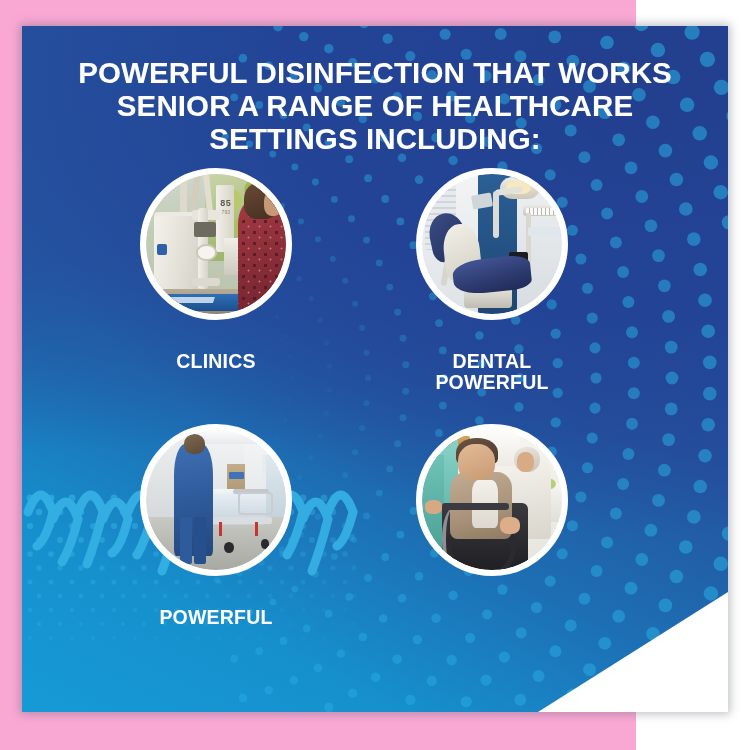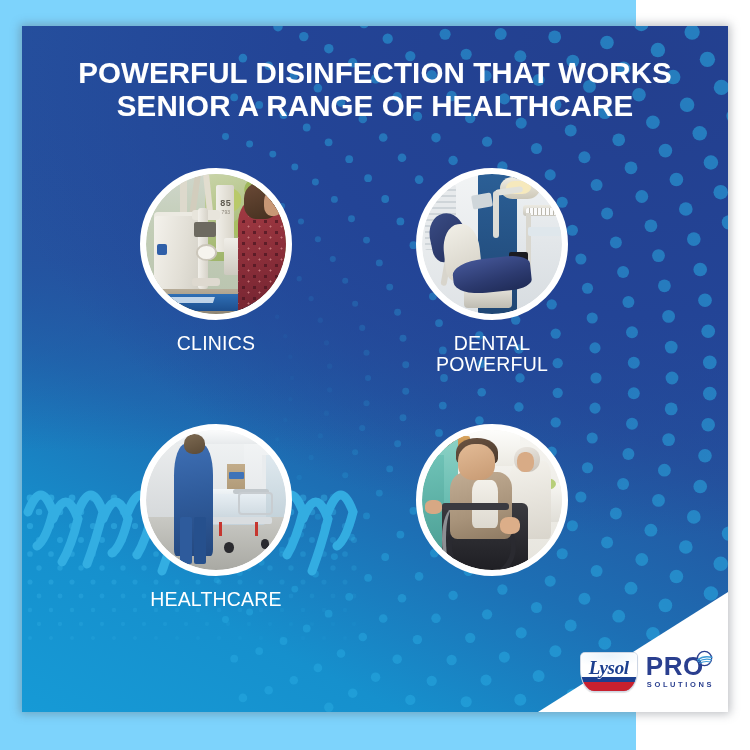--- a/index.html
+++ b/index.html
@@ -10,21 +10,21 @@
     background: #ffffff;
     font-family: "Liberation Sans", sans-serif;
     overflow: hidden;
   }
 
   
   #page {
     position: relative;
     width: 636px;
     height: 750px;
-    background: #7dd3fc;
+    background: #f9a8d4;
   }
 
   #shadow-layer {
     position: absolute;
     left: 22px;
     top: 26px;
     width: 706px;
     height: 686px;
     box-shadow: 0 0 9px 2px rgba(90,95,105,0.40);
     background: #2a4e9d;
@@ -122,23 +122,23 @@
     overflow: hidden;
     position: relative;
   }
   .photo {
     position: absolute;
     inset: 0;
     border-radius: 50%;
     overflow: hidden;
   }
   .tile-label {
-    margin-top: 13px;
+    margin-top: 31px;
     color: #ffffff;
-    font-weight: normal;
+    font-weight: bold;
     font-size: 19.5px;
     line-height: 21px;
     letter-spacing: 0.2px;
     white-space: pre-line;
   }
 
   
   .scene { position:absolute; inset:0; }
   .el { position:absolute; }
 
@@ -972,20 +972,21 @@
           <path d="M231 103 q 13 -34 25 0 q -7 28 -16 34"></path>
           <path d="M256 96 q 13 -34 25 0 q -7 28 -16 43"></path>
           <path d="M281 103 q 13 -34 25 0 q -7 28 -16 52"></path>
           <path d="M306 96 q 13 -34 25 0 q -7 28 -16 34"></path>
         </g>
     </svg>
 
     <div id="headline">
       <span class="hl-line">POWERFUL DISINFECTION THAT WORKS</span>
       <span class="hl-line">SENIOR A RANGE OF HEALTHCARE</span>
+      <span class="hl-line">SETTINGS INCLUDING:</span>
     </div>
 
     <div class="tile tile-col-left tile-row-top">
       <div class="photo-ring">
         <div class="photo">
           <div class="scene">
             <div class="el cl-sky"></div>
             <div class="el cl-foli"></div>
             <div class="el cl-pole1"></div>
             <div class="el cl-pole2"></div>
@@ -1066,21 +1067,21 @@
             <div class="el hp-red2"></div>
             <div class="el hp-wh1"></div>
             <div class="el hp-wh2"></div>
             <div class="el hp-nurse"></div>
             <div class="el hp-nleg1"></div>
             <div class="el hp-nleg2"></div>
             <div class="el hp-nhead"></div>
           </div>
         </div>
       </div>
-      <div class="tile-label">HEALTHCARE</div>
+      <div class="tile-label">POWERFUL</div>
     </div>
 
     <div class="tile tile-col-right tile-row-bottom">
       <div class="photo-ring">
         <div class="photo">
           <div class="scene">
             <div class="el sr-wall"></div>
             <div class="el sr-winT"></div>
             <div class="el sr-shelf"></div>
             <div class="el sr-shelf2"></div>
@@ -1101,36 +1102,15 @@
             <div class="el sr-hand2"></div>
             <div class="el sr-hair"></div>
             <div class="el sr-head"></div>
           </div>
         </div>
       </div>
     </div>
 
     <div id="corner-triangle"></div>
 
-    <div id="logo-lockup">
-
-      <div class="lysol">
-        <div class="lysol-shield"></div>
-        <div class="lysol-word">Lysol</div>
-      </div>
-
-      <div class="pro-block">
-        <div class="pro-word">
-          <span>PRO</span>
-          <svg class="pro-swoosh" viewBox="0 0 20 20" aria-hidden="true">
-            <circle cx="10" cy="10" r="8.4" fill="none" stroke="#2a3f8f" stroke-width="1.5"></circle>
-            <path d="M1.8 11.6 C6 8.4, 13 7.2, 18.6 8.6" fill="none" stroke="#3c9ad6" stroke-width="1.7" stroke-linecap="round"></path>
-            <path d="M2.6 13.6 C7 11, 13.5 10.2, 18.2 11.4" fill="none" stroke="#3c9ad6" stroke-width="1.4" stroke-linecap="round"></path>
-            <path d="M4.2 15.6 C8 13.6, 13 13.2, 17.2 14.2" fill="none" stroke="#3c9ad6" stroke-width="1.2" stroke-linecap="round"></path>
-          </svg>
-        </div>
-        <div class="sol-word">SOLUTIONS</div>
-      </div>
-
-    </div>
 
   </div>
 </div>
 
 </body></html>

